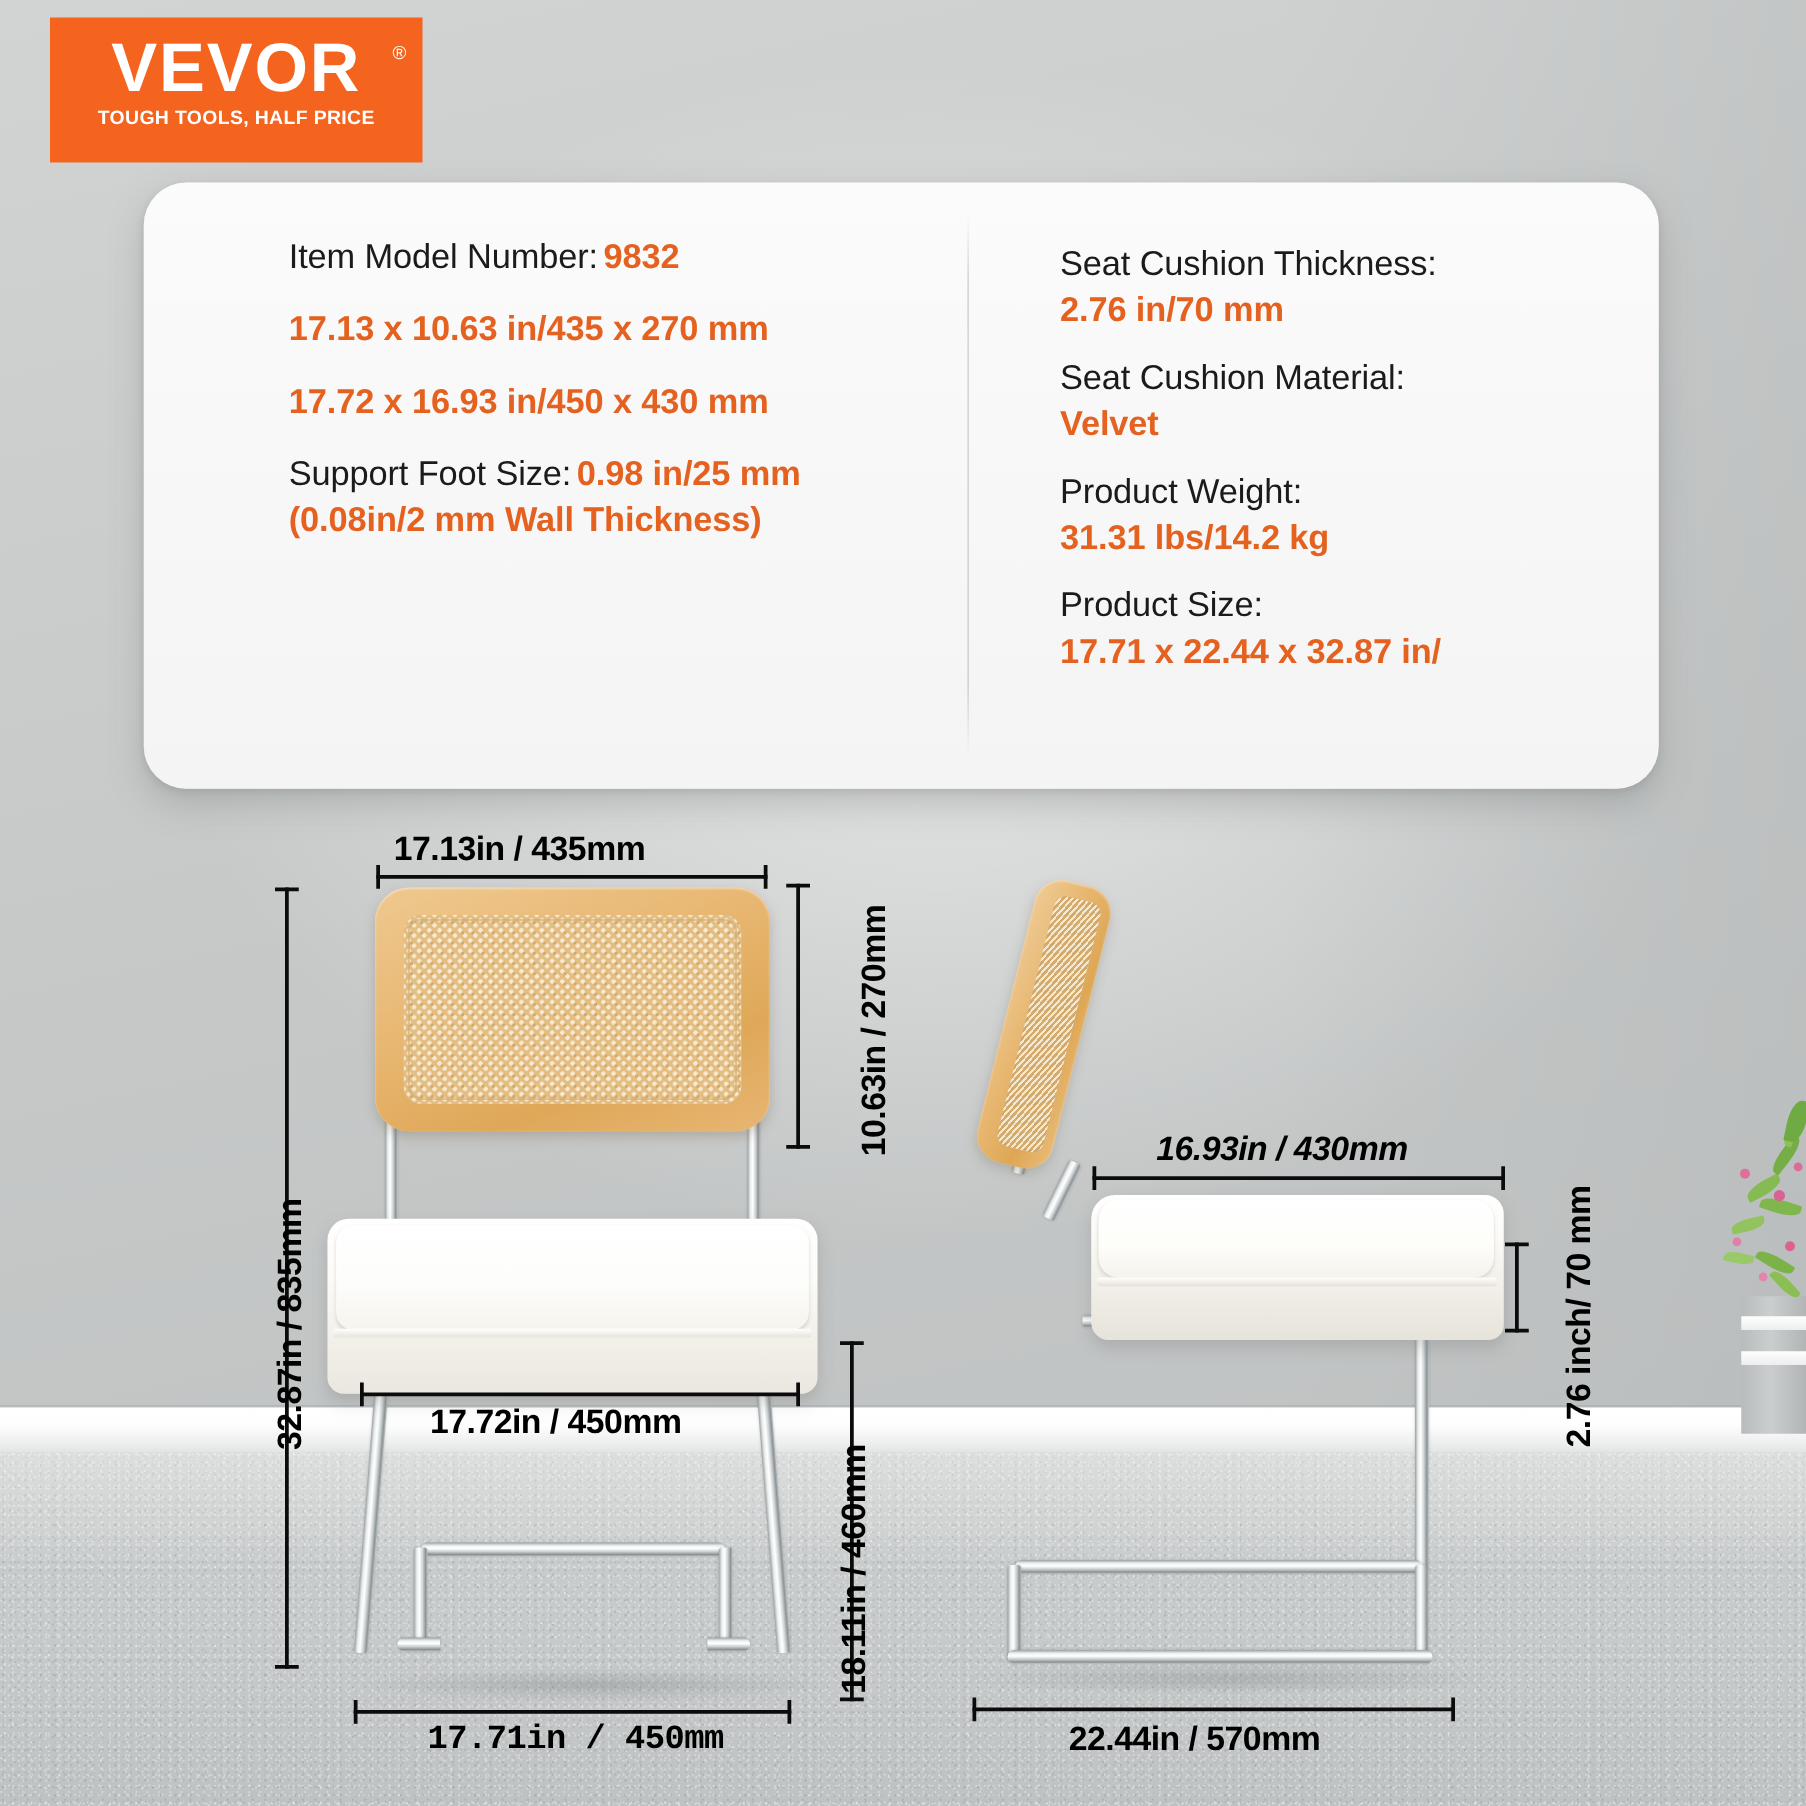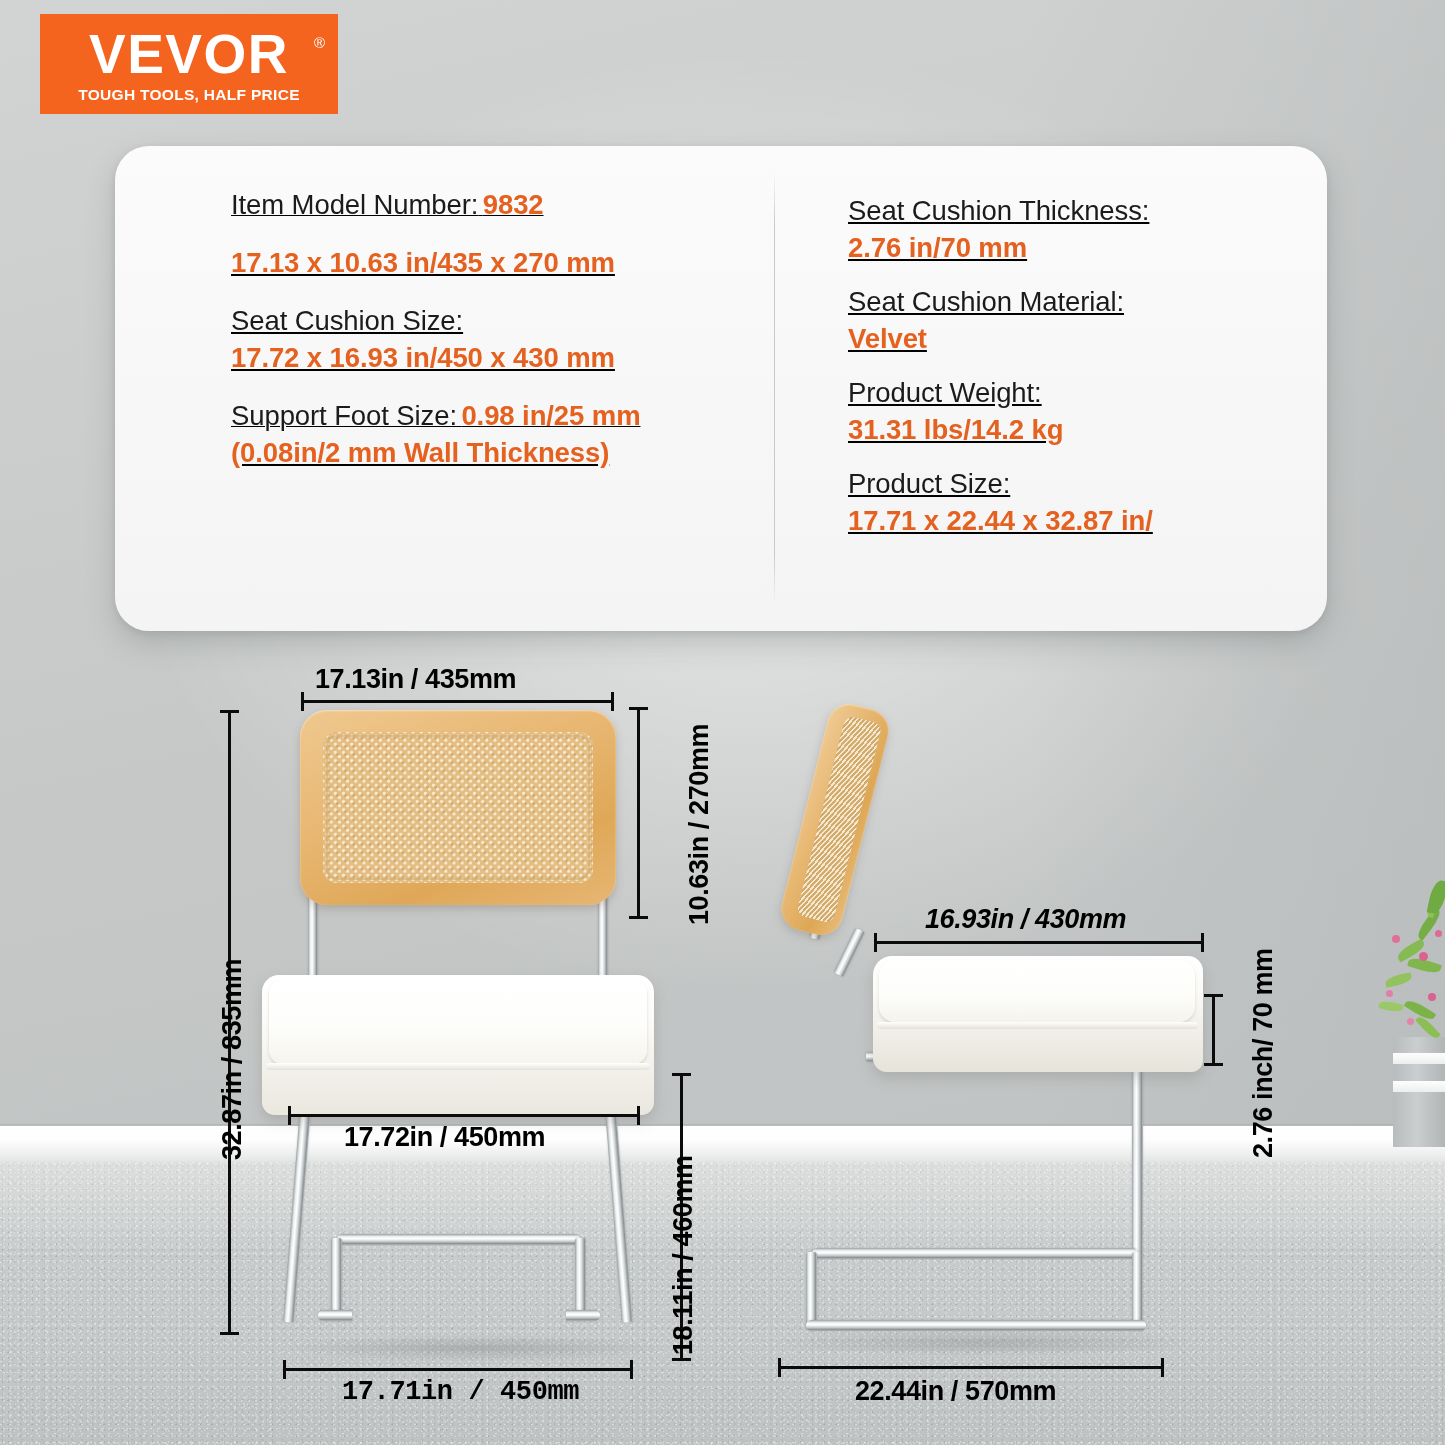--- a/index.html
+++ b/index.html
@@ -50,21 +50,21 @@
     background-size:9px 9px, 11px 11px, 7px 7px, 13px 13px, 8px 8px, 10px 10px, 12px 12px, 6px 6px;
     opacity:.85;
   }
   .floor-shine{
     position:absolute; left:0; top:1162px; width:1445px; height:90px;
     background:linear-gradient(180deg, rgba(255,255,255,.42), rgba(255,255,255,0));
   }
 
   
   .logo{
-    position:absolute; left:40px; top:14px; width:298px; height:100px;
+    position:absolute; left:40px; top:14px; width:298px; height:116px;
     background:#f4641e; z-index:40;
   }
   .logo-word{
     position:absolute; left:0; right:0; top:13px;
     text-align:center; color:#fff;
     font-size:55px; font-weight:bold; letter-spacing:1.5px;
     line-height:54px; font-family:"Liberation Sans", sans-serif;
   }
   .logo-reg{
     position:absolute; right:13px; top:20px; color:#fff;
@@ -81,21 +81,21 @@
     position:absolute; left:115px; top:146px; width:1212px; height:485px;
     background:linear-gradient(180deg,#fbfbfb 0%,#f7f7f7 55%,#f4f4f4 100%);
     border-radius:34px;
     box-shadow:0 12px 28px rgba(105,110,110,.30), 0 2px 6px rgba(105,110,110,.18);
     z-index:30;
   }
   .spec-divider{
     position:absolute; left:659px; top:26px; width:1px; height:432px;
     background:linear-gradient(180deg, rgba(195,197,197,0) 0%, #c8caca 12%, #c8caca 88%, rgba(195,197,197,0) 100%);
   }
-  .col{ position:absolute;text-decoration:underline; }
+  .col{ position:absolute; }
   .col-left{ left:116px; top:40px; width:520px; }
   .col-right{ left:733px; top:46px; width:420px; }
 
   .row{ margin-bottom:21px; }
   .row.tight{ margin-bottom:17px; }
   .lbl{
     font-size:27.5px; color:#1b1b1b; font-weight:normal;
     line-height:37px; letter-spacing:-.1px;
   }
   .val{
@@ -306,21 +306,20 @@
 
     <div class="col col-left">
       <div class="row inline">
         <span class="lbl">Item Model Number:</span>
         <span class="val">9832</span>
       </div>
       <div class="row">
         <div class="val">17.13 x 10.63 in/435 x 270 mm</div>
       </div>
       <div class="row">
-        <div class="lbl">Seat Cushion Size:</div>
         <div class="val">17.72 x 16.93 in/450 x 430 mm</div>
       </div>
       <div class="row">
         <div>
           <span class="lbl">Support Foot Size:</span>
           <span class="val">0.98 in/25 mm</span>
         </div>
         <div class="val">(0.08in/2 mm Wall Thickness)</div>
       </div>
     </div>

